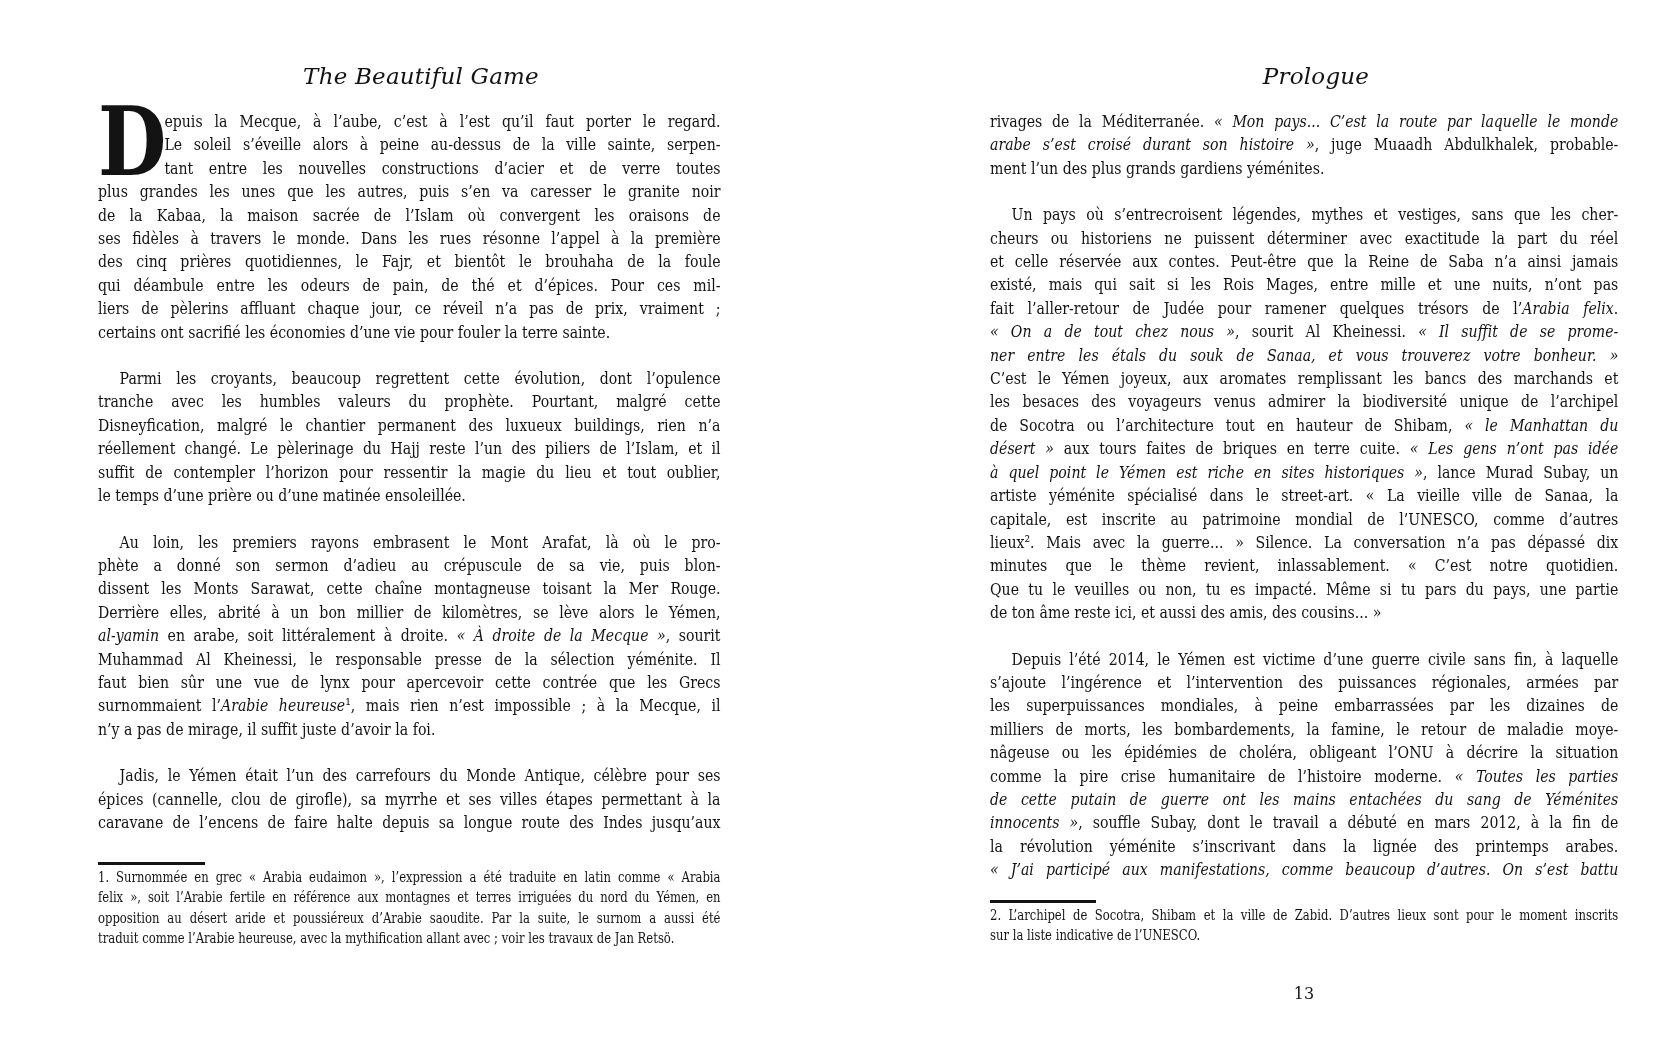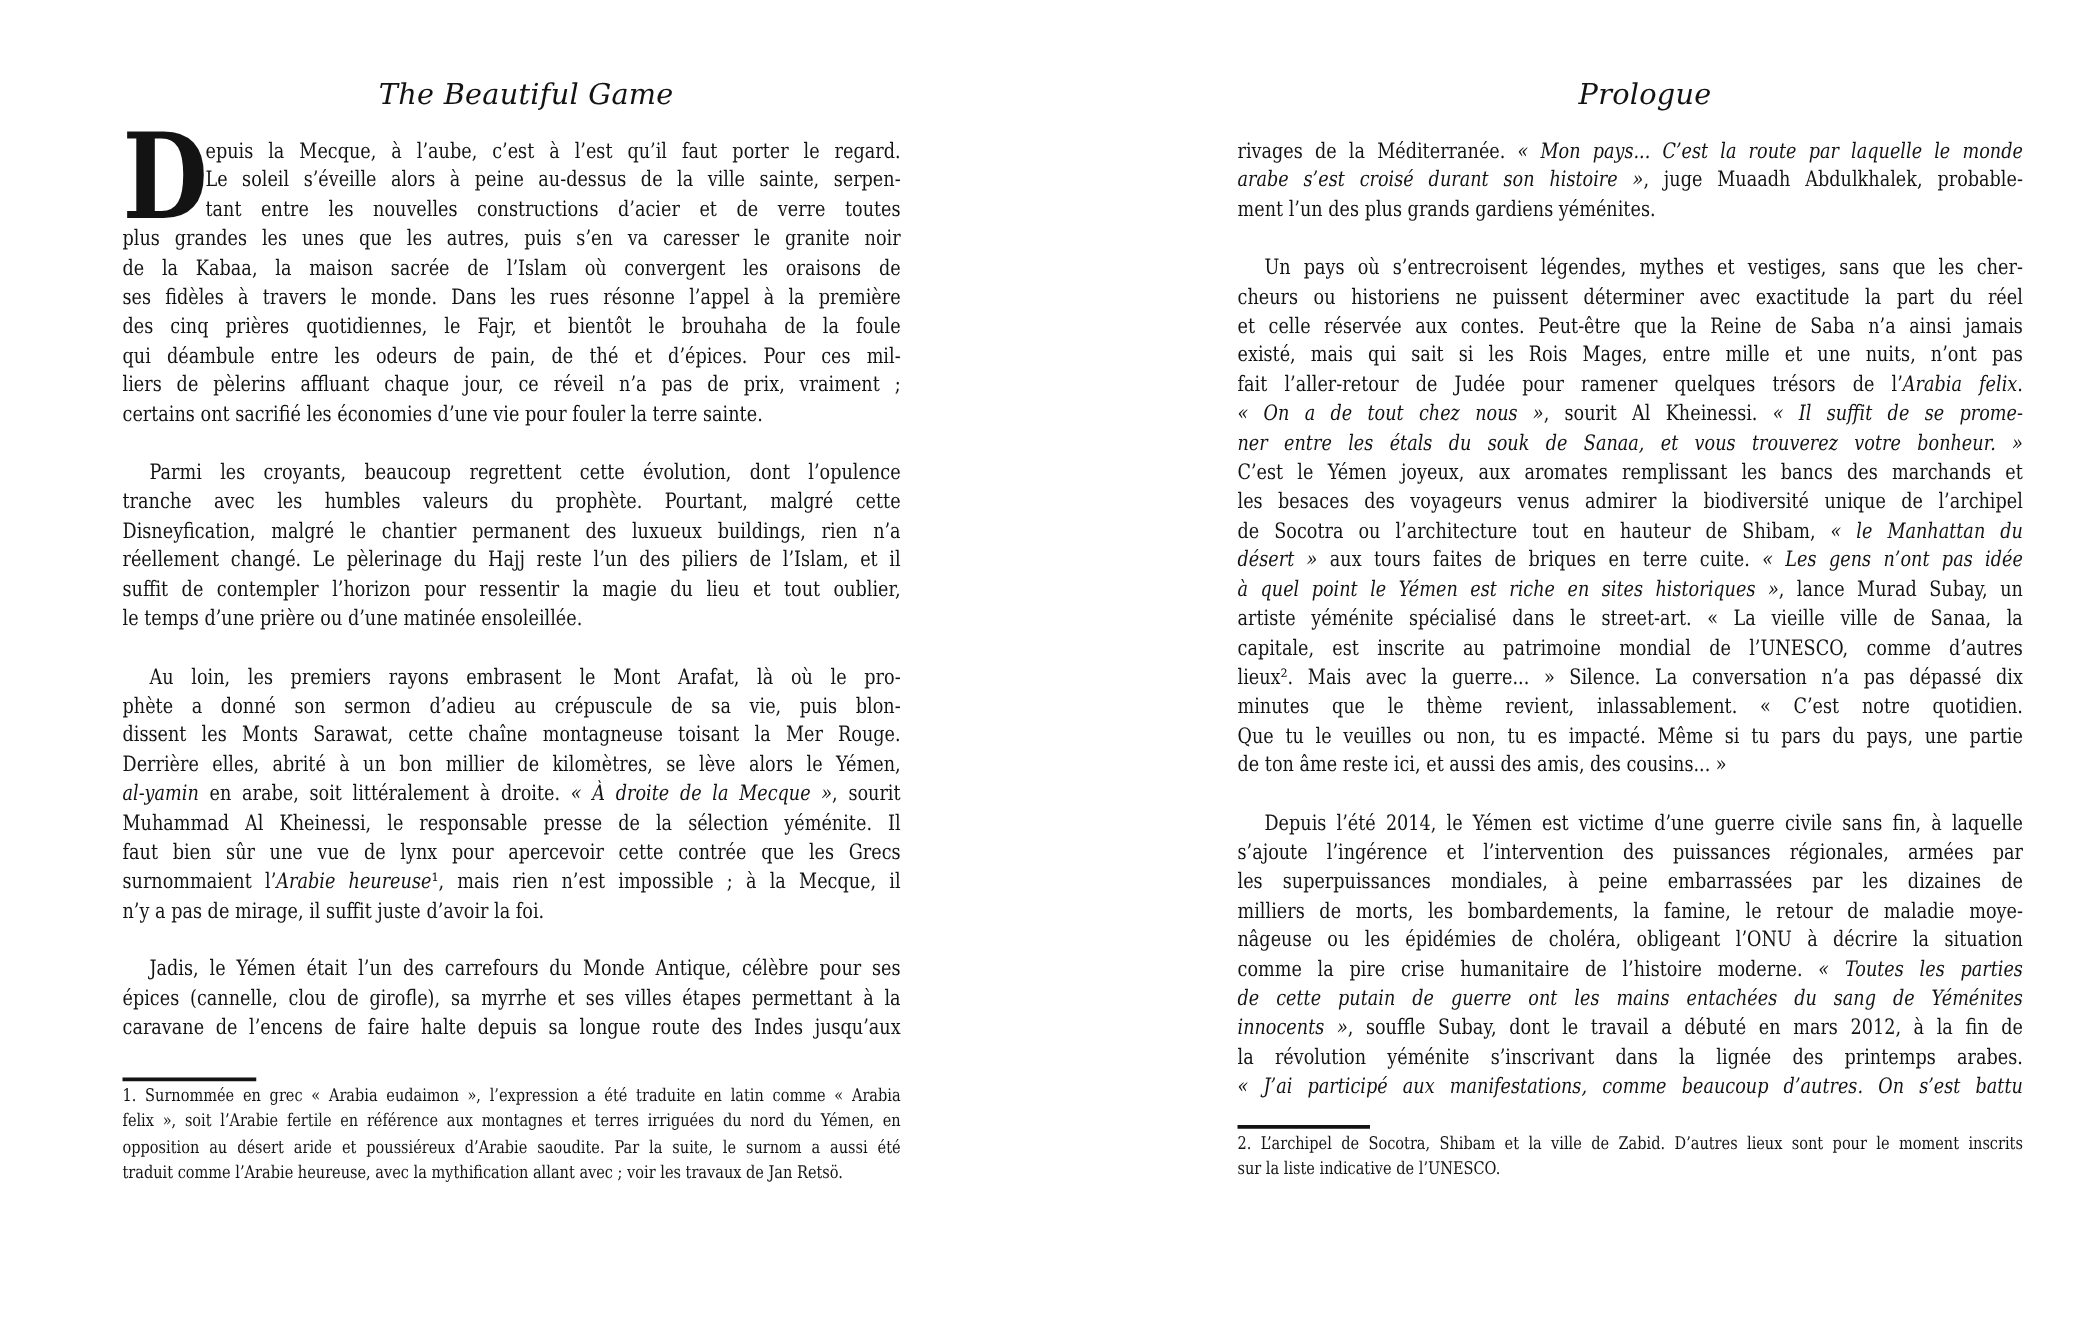--- a/index.html
+++ b/index.html
@@ -129,15 +129,16 @@
           <div class="line"><em>« J’ai participé aux manifestations, comme beaucoup d’autres. On s’est battu</em></div>
         </div>
       </div>
     <div class="fn-rule"></div>
     <div class="footnote">
         <div class="para">
           <div class="line"><span>2. L’archipel de Socotra, Shibam et la ville de Zabid. D’autres lieux sont pour le moment inscrits</span></div>
           <div class="line last"><span>sur la liste indicative de l’UNESCO.</span></div>
         </div>
       </div>
+    <div class="folio">13</div>
   </section>
 
 </div>
 
 </body></html>

